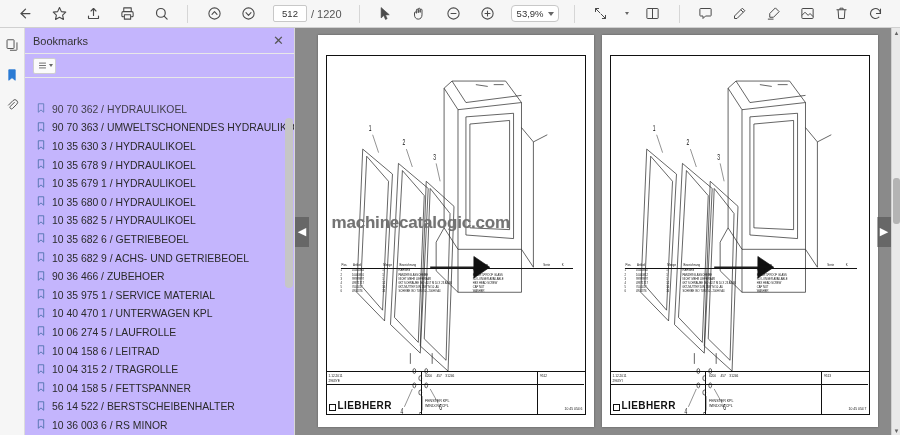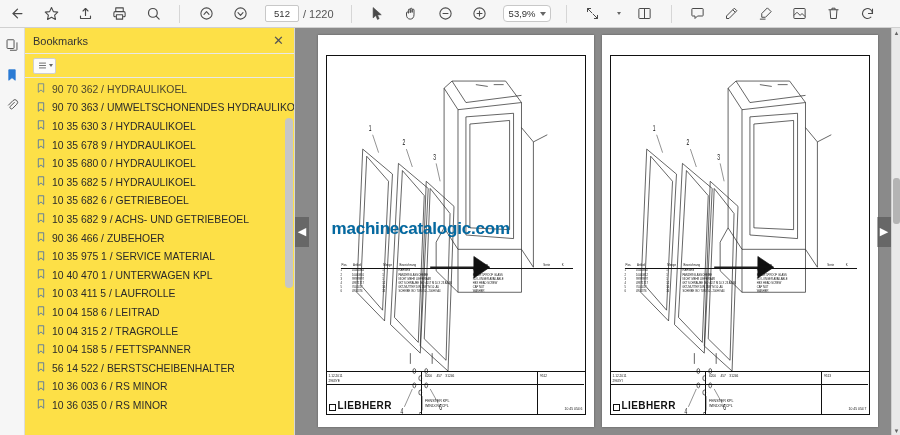--- a/index.html
+++ b/index.html
@@ -15,21 +15,21 @@
     display: flex; flex-direction: column;
     background: #f1f1f1;
   }
 
   
   .toolbar {
     height: 28px;
     background: #f6f6f6;
     border-bottom: 1px solid #d0d0d0;
     display: flex; align-items: center;
-    padding: 0 4px;
+    padding: 0 12px;
     flex: 0 0 28px;
     gap: 8px;
   }
   .tb-btn {
     width: 26px; height: 24px;
     display: flex; align-items: center; justify-content: center;
     color: #4a4a4a;
     border-radius: 2px;
     flex: 0 0 auto;
   }
@@ -90,21 +90,21 @@
     border-right: 1px solid #dcdcdc;
     display: flex; flex-direction: column; align-items: center;
     padding-top: 7px; gap: 10px;
   }
   .rail-btn { width: 20px; height: 20px; display:flex; align-items:center; justify-content:center; color:#555; }
   .rail-btn.active { color: #2b7bd4; }
 
   
   .sidebar {
     width: 270px; flex: 0 0 270px;
-    background: #fde047;
+    background: #c4b5fd;
     border-right: 1px solid #d7d7d7;
     display: flex; flex-direction: column;
     min-height: 0;
   }
   .sb-head {
     height: 26px; flex: 0 0 26px;
     display: flex; align-items: center;
     padding: 0 8px;
     font-size: 11px; color: #333;
     border-bottom: 1px solid #e8e8e8;
@@ -131,21 +131,21 @@
   .bm-row {
     display: flex; align-items: center;
     height: 18.6px;
     padding-left: 12px;
     font-size: 10.4px;
     color: #2a2a2a;
     white-space: nowrap;
   }
   .bm-ico { width: 13px; flex: 0 0 13px; color: #4a6ea9; }
   .bm-label { margin-left: 2px; }
-  .bm-row.first { opacity: 0.85; }
+  .bm-row.first { opacity: 0.85; margin-top: 20px; }
   
   .sb-scroll {
     position: absolute; right: 1px; top: 0;
     width: 8px; height: 100%;
   }
   .sb-thumb {
     position: absolute; left: 0; width: 8px;
     top: 40px; height: 170px;
     background: #c6c6c6; border-radius: 4px;
   }
@@ -230,23 +230,23 @@
   .tb-m3 { position: absolute; bottom: 11px; left: 3px; font-size: 3.6px; }
   .tb-m4 { position: absolute; bottom: 6px; left: 3px; font-size: 3.6px; }
   .tb-r1 { position: absolute; top: 2px; left: 2px; font-size: 3.2px; }
   .tb-r2 { position: absolute; bottom: 3px; right: 2px; font-size: 3.4px; }
   .tb-hline { position: absolute; left: 0; right: 0; top: 12px; border-top: 1px solid #111; }
 
   
   .watermark {
     position: absolute;
     left: 14px;
-    top: 184px;
+    top: 178px;
     font-size: 17px;
-    color: #0369a1;
+    color: #737373;
     font-weight: bold;
     text-shadow: 0 0 1px rgba(0,0,0,.15);
     white-space: nowrap;
     letter-spacing: -0.2px;
     z-index: 5;
   }
 
   
   .nav-arrow {
     position: absolute; top: 50%; transform: translateY(-50%);
@@ -517,20 +517,28 @@
               </svg>
           </span>
           <span class="bm-label">10 35 678 9 / HYDRAULIKOEL</span>
         </div>
         <div class="bm-row">
           <span class="bm-ico">
             <svg width="8" height="10" viewBox="0 0 10 13" fill="none" stroke="#4a6ea9" stroke-width="1.1" stroke-linejoin="round">
                 <path d="M1.5 1h7v11l-3.5-3L1.5 12z"></path>
               </svg>
           </span>
+          <span class="bm-label">10 35 679 1 / HYDRAULIKOEL</span>
+        </div>
+        <div class="bm-row">
+          <span class="bm-ico">
+            <svg width="8" height="10" viewBox="0 0 10 13" fill="none" stroke="#4a6ea9" stroke-width="1.1" stroke-linejoin="round">
+                <path d="M1.5 1h7v11l-3.5-3L1.5 12z"></path>
+              </svg>
+          </span>
           <span class="bm-label">10 35 680 0 / HYDRAULIKOEL</span>
         </div>
         <div class="bm-row">
           <span class="bm-ico">
             <svg width="8" height="10" viewBox="0 0 10 13" fill="none" stroke="#4a6ea9" stroke-width="1.1" stroke-linejoin="round">
                 <path d="M1.5 1h7v11l-3.5-3L1.5 12z"></path>
               </svg>
           </span>
           <span class="bm-label">10 35 682 5 / HYDRAULIKOEL</span>
         </div>
@@ -573,21 +581,21 @@
               </svg>
           </span>
           <span class="bm-label">10 40 470 1 / UNTERWAGEN KPL</span>
         </div>
         <div class="bm-row">
           <span class="bm-ico">
             <svg width="8" height="10" viewBox="0 0 10 13" fill="none" stroke="#4a6ea9" stroke-width="1.1" stroke-linejoin="round">
                 <path d="M1.5 1h7v11l-3.5-3L1.5 12z"></path>
               </svg>
           </span>
-          <span class="bm-label">10 03 411 5 / LAUFROLLE</span>
+          <span class="bm-label">10 06 274 5 / LAUFROLLE</span>
         </div>
         <div class="bm-row">
           <span class="bm-ico">
             <svg width="8" height="10" viewBox="0 0 10 13" fill="none" stroke="#4a6ea9" stroke-width="1.1" stroke-linejoin="round">
                 <path d="M1.5 1h7v11l-3.5-3L1.5 12z"></path>
               </svg>
           </span>
           <span class="bm-label">10 04 158 6 / LEITRAD</span>
         </div>
         <div class="bm-row">

